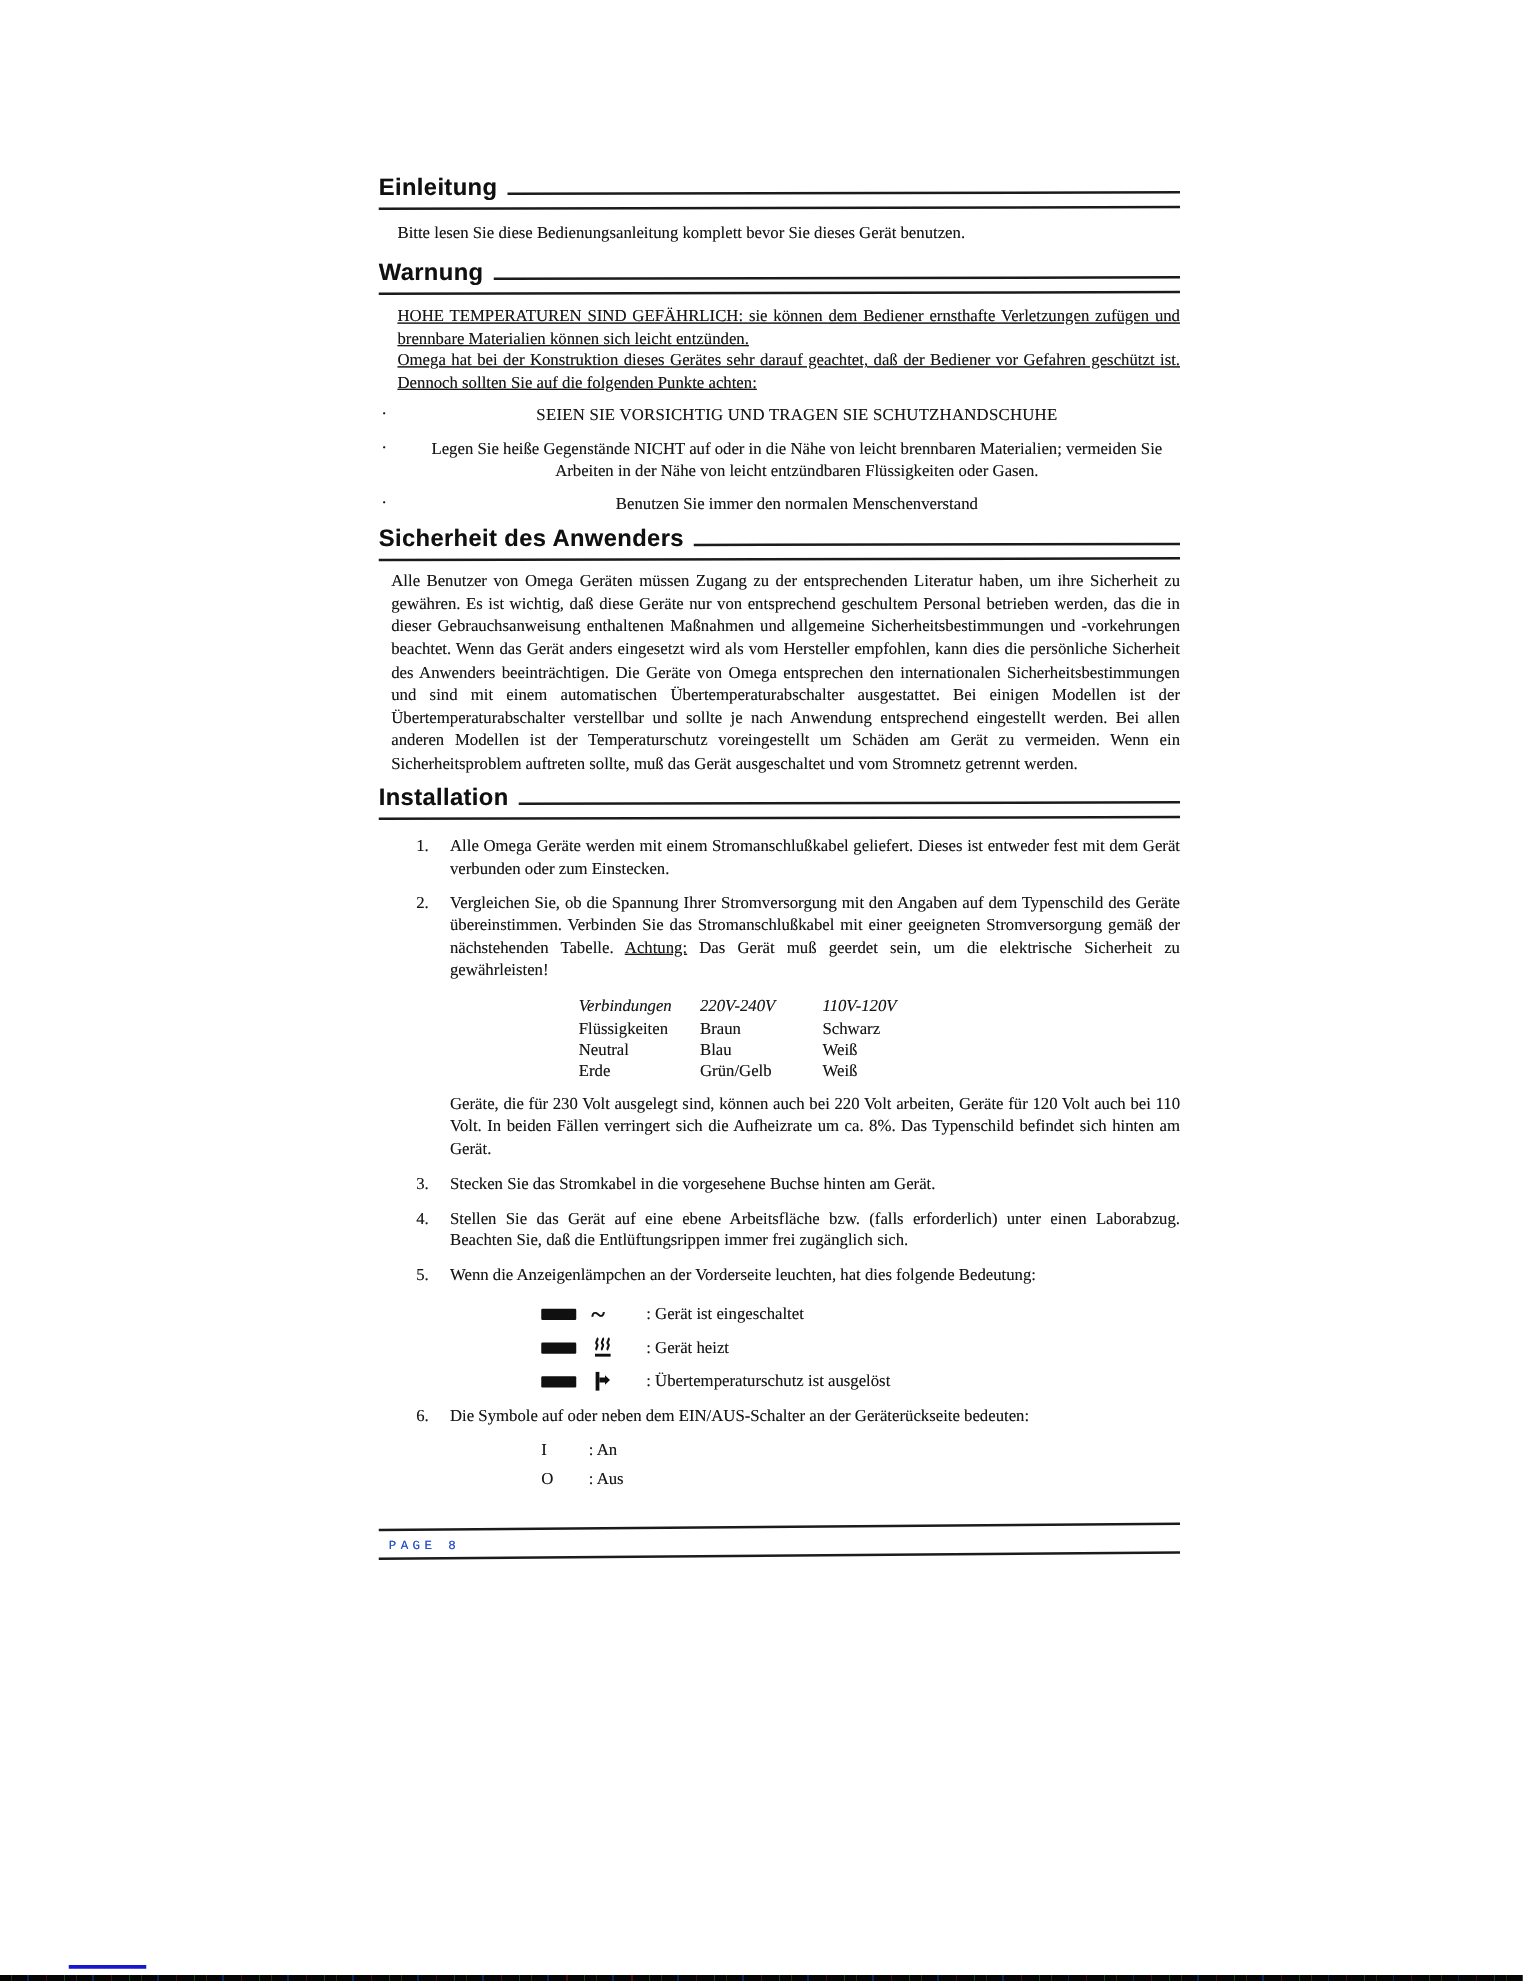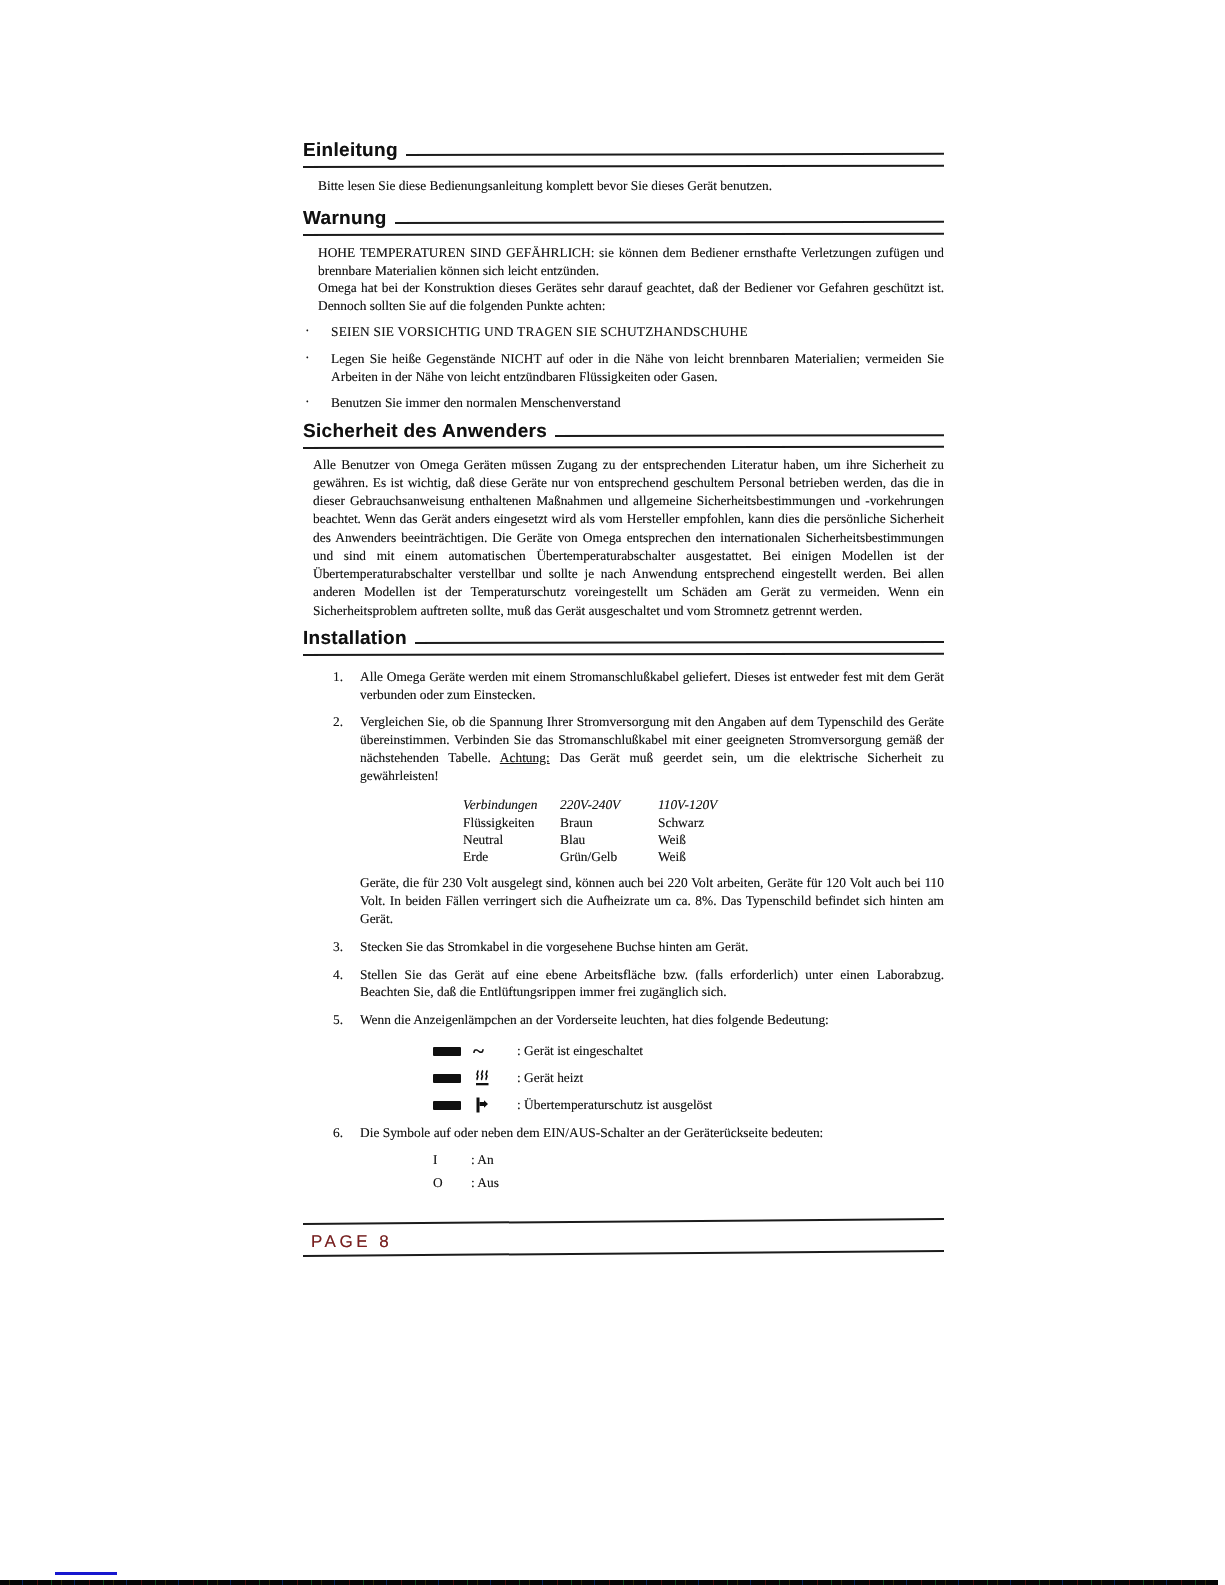--- a/index.html
+++ b/index.html
@@ -19,25 +19,25 @@
   }
   .head-side-rule { flex:1; border-bottom:2px solid #1b1b1b; margin-left:8px;
     transform:rotate(-0.12deg); transform-origin:left center; }
   .head-rule { border-top:2px solid #1b1b1b; margin-top:4px;
     transform:rotate(-0.12deg); transform-origin:left center; }
 
   .body-text { font-size:13.4px; line-height:18px; }
   .justify { text-align:justify; }
 
   .intro-p { margin:9px 0 0 15px; }
-  .warn-block { margin:8px 0 0 15px; line-height:17.6px; }
+  .warn-block { margin:8px 0 0 15px; line-height:17.6px;text-decoration:underline; }
   .warn-block p { margin:0; }
 
   .bullets { margin:9px 0 0 0; padding:0; list-style:none; }
-  .bullets li { position:relative; padding-left:28px; margin-bottom:8.5px; line-height:18px; }
+  .bullets li { position:relative; padding-left:28px; margin-bottom:8.5px; line-height:18px;text-align:center; }
   .bullets li::before { content:"·"; position:absolute; left:2px; top:0; font-size:14px; }
   .b-caps { letter-spacing:0.2px; }
 
   .safety-p { margin:7px 0 0 10px; line-height:18.2px; }
 
   .ol { margin-top:12px; }
   .install-item { margin-bottom:10px; }
   .item-head { display:flex; }
   .item-num { width:27px; flex:none; margin-left:30px; }
   .item-text { flex:1; text-align:justify; line-height:17.8px; }
@@ -60,22 +60,22 @@
   .ind-meaning { margin-left:8px; }
 
   .sw-rows { margin:9px 0 0 73px; }
   .sw-row { display:flex; height:18px; margin-bottom:5px; }
   .sw-sym { width:38px; flex:none; }
 
   .footer { margin-top:31px; }
   .footer-rule { border-top:2px solid #1b1b1b; transform:rotate(-0.45deg); transform-origin:left center; }
   .footer-rule.thin { border-top-width:2px; }
   .page-num {
-    font-family:Liberation Sans, sans-serif; font-size:17px; letter-spacing:3.5px;
-    color:#7f1d1d; margin:7px 0 3px 8px;
+    font-family:Liberation Mono, monospace; font-size:10px; letter-spacing:3.5px;
+    color:#1d4ed8; margin:7px 0 3px 8px;
   }
   .footer .page-num { font-weight:500; }
 
   .u { text-decoration:underline; }
 
   
   .blue-line { position:absolute; left:55px; top:1572px; width:62px; height:3px; background:#1717cf; }
   .bottom-edge {
     position:absolute; left:0; bottom:0; width:1225px; height:5px; background:#070707;
     background-image:repeating-linear-gradient(90deg,

